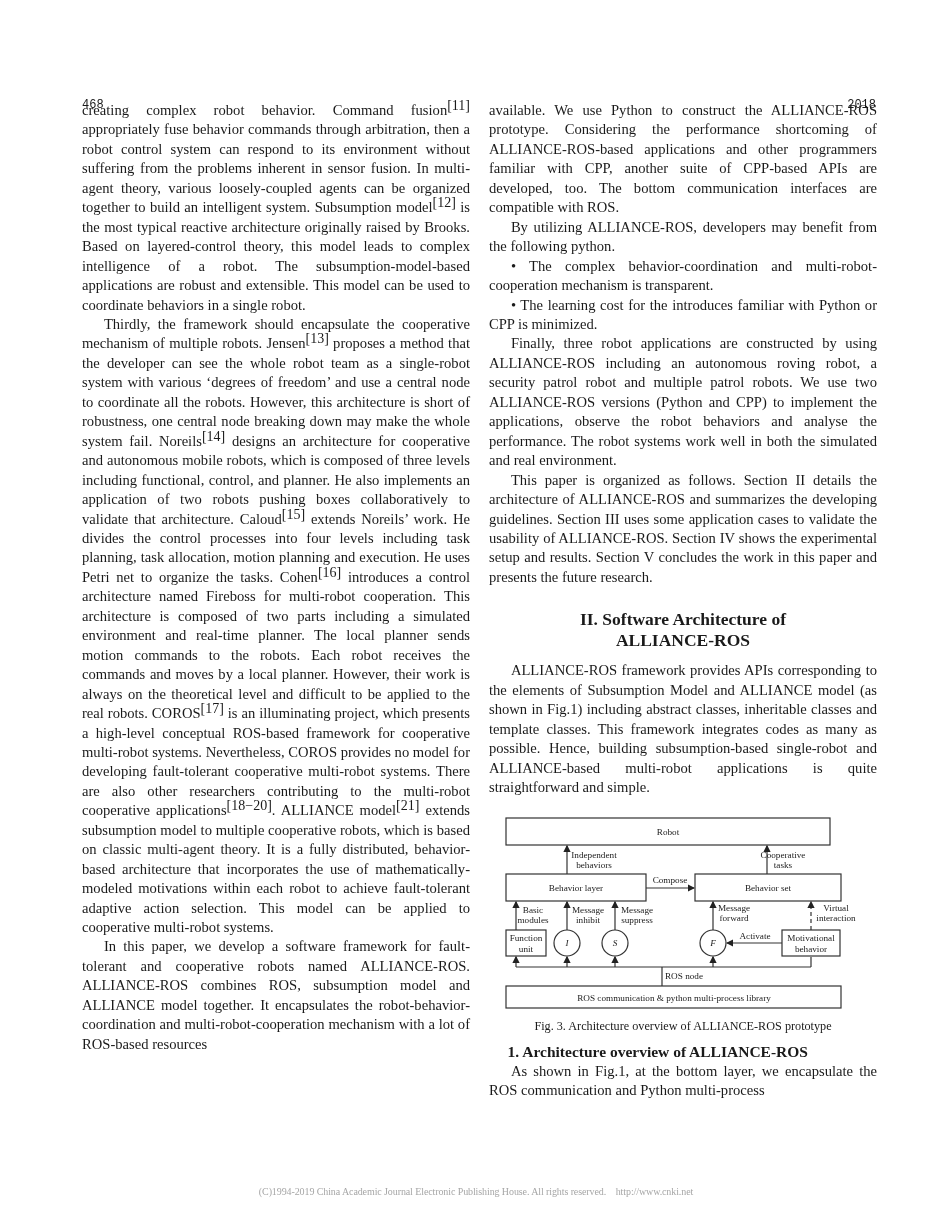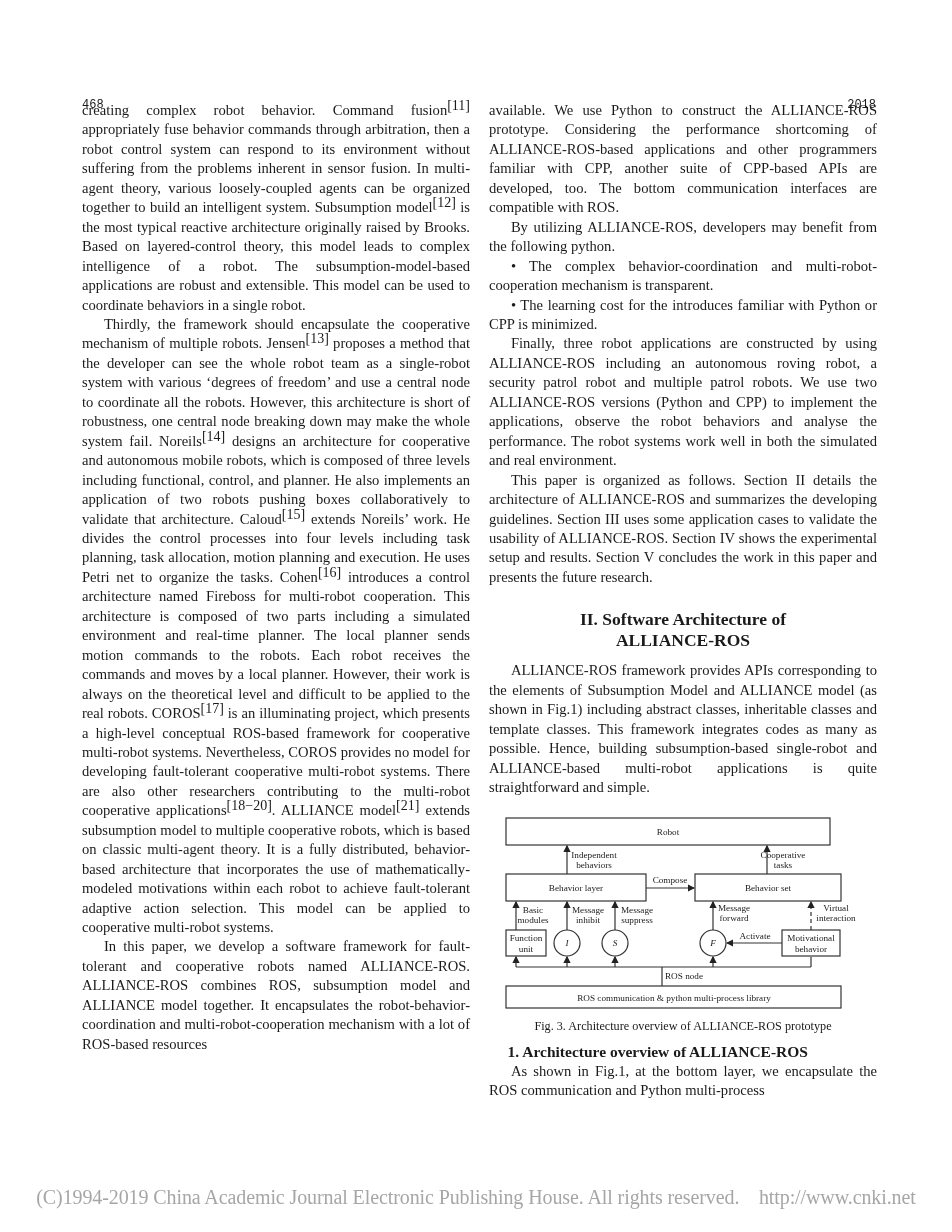--- a/index.html
+++ b/index.html
@@ -23,21 +23,21 @@
 
   .sec-title { text-align: center; font-weight: bold; font-size: 17.5px; line-height: 21px;
                margin: 22px 0 10px 0; }
   .subsec { font-weight: bold; font-size: 15.5px; margin: 8px 0 0 0; text-indent: 1.2em; line-height: 20px;}
 
   .fig { position: relative; width: 388px; height: 200px; margin-top: 14px; }
   .fig svg { position: absolute; left: 0; top: 0; }
   .fig-cap { text-align: center; font-size: 12.2px; margin-top: 6px; line-height: 16px; }
 
   .footer { position: absolute; top: 1186px; left: 0; width: 952px; text-align: center;
-            font-family: "Liberation Serif", serif; font-size: 20px; color: #a6a6a6; letter-spacing: -0.1px; }
+            font-family: "Liberation Serif", serif; font-size: 10px; color: #a6a6a6; letter-spacing: -0.1px; }
 </style>
 </head>
 <body>
 
 <div class="header">
   <span class="pg">468</span>
   <span class="yr">2018</span>
 </div>
 
 <div class="col left">

